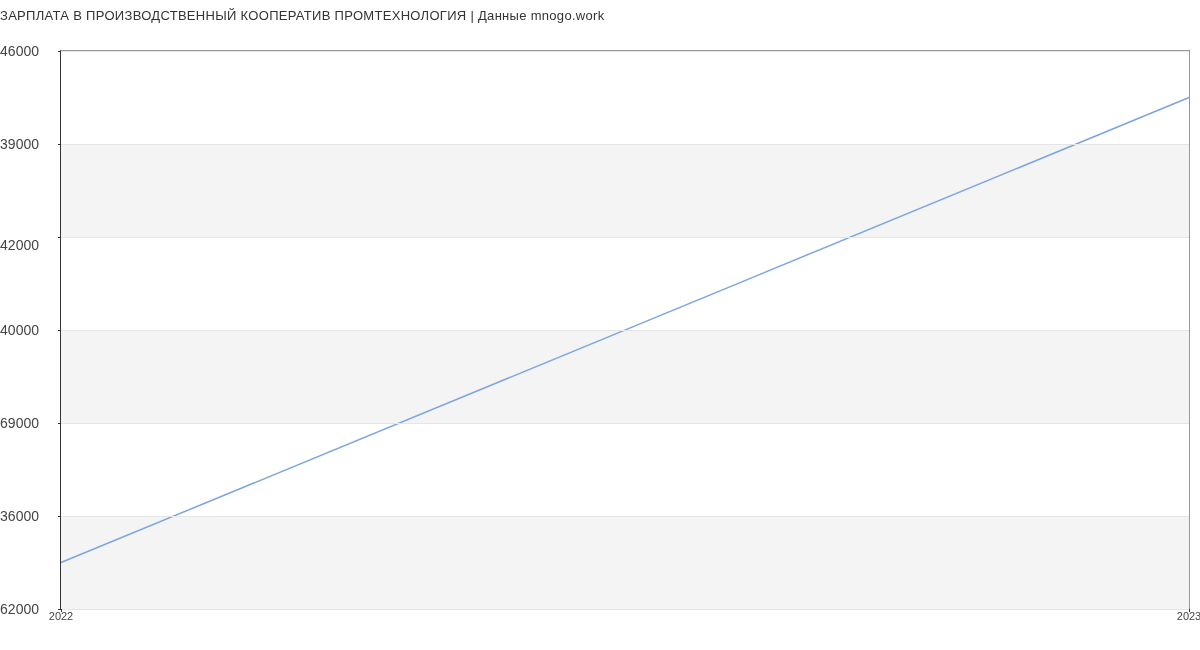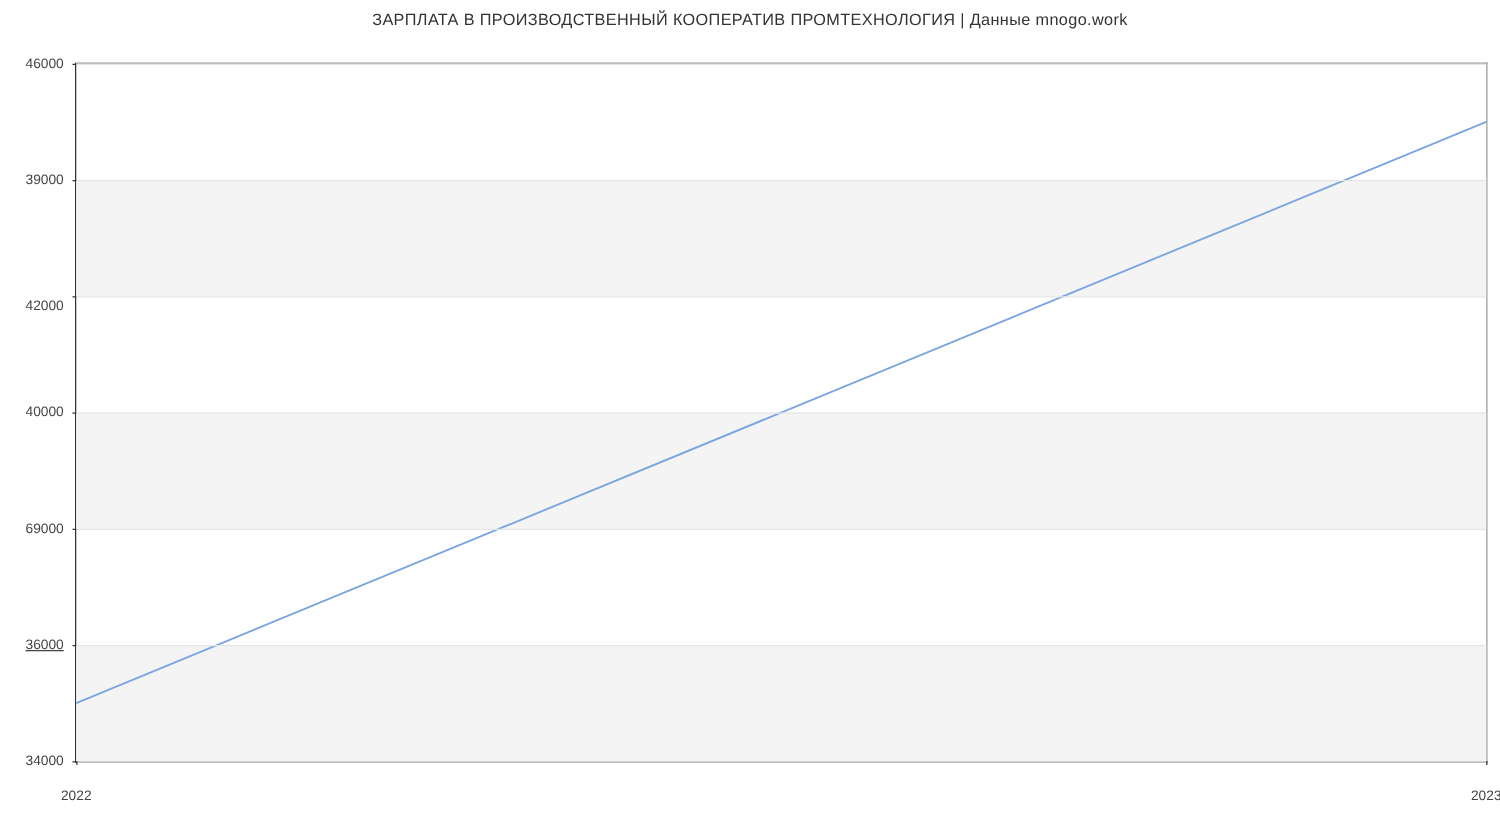--- a/index.html
+++ b/index.html
@@ -5,21 +5,20 @@
     body {
       margin: 0;
       padding: 0;
       font-family: Verdana, Geneva, sans-serif;
       background: #fff;
       width: 1200px;
       height: 650px;
       position: relative;
     }
     .title {
-      text-align: center;
       font-size: 13px;
       color: #333;
       padding-top: 8px;
       letter-spacing: 0.3px;
     }
     .chart-wrap {
       position: absolute;
       top: 30px;
       left: 0;
       width: 1200px;
@@ -53,37 +52,37 @@
     .ytick {
       position: absolute;
       left: -3px;
       width: 3px;
       height: 1px;
       background: #333;
     }
     .ylabel {
       position: absolute;
       right: 100%;
-      margin-right: 10px;
+      margin-right: 22px;
       transform: translateY(-50%);
-      font-size: 11px;
+      font-size: 14px;
       color: #444;
       white-space: nowrap;
     }
     .xtick {
       position: absolute;
       bottom: -3px;
       height: 3px;
       width: 1px;
       background: #333;
     }
     .xlabel {
       position: absolute;
       top: 100%;
-      margin-top: 22px;
+      margin-top: 1px;
       transform: translateX(-50%);
       font-size: 11px;
       color: #444;
     }
     svg.line {
       position: absolute;
       left: 0;
       top: 0;
       width: 100%;
       height: 100%;
@@ -98,24 +97,24 @@
 <div class="chart-wrap">
   <div class="plot-area" id="plot">
       <div class="band" style="top: 93px; height: 93px;"></div>
       <div class="band" style="top: 279px; height: 93px;"></div>
       <div class="band" style="top: 465px; height: 93px;"></div>
     <svg class="line" id="svgline" preserveAspectRatio="none" viewBox="0 0 1128 558">
         <path d="M0 511.5 L1128 46.5" fill="none" stroke="#7ba5e0" stroke-width="1.5"></path>
       </svg>
   <div class="gridline" style="top: 558px;"></div>
       <div class="ytick" style="top: 558px;"></div>
-      <div class="ylabel" style="top: 558px;">34000</div>
+      <div class="ylabel" style="top: 558px;">62000</div>
       <div class="gridline" style="top: 465px;"></div>
       <div class="ytick" style="top: 465px;"></div>
-      <div class="ylabel" style="top: 465px; text-decoration: underline;">36000</div>
+      <div class="ylabel" style="top: 465px;">36000</div>
       <div class="gridline" style="top: 372px;"></div>
       <div class="ytick" style="top: 372px;"></div>
       <div class="ylabel" style="top: 372px;">69000</div>
       <div class="gridline" style="top: 279px;"></div>
       <div class="ytick" style="top: 279px;"></div>
       <div class="ylabel" style="top: 279px; text-align: right;">40000</div>
       <div class="gridline" style="top: 186px;"></div>
       <div class="ytick" style="top: 186px;"></div>
       <div class="ylabel" style="top: 194px;">42000</div>
       <div class="gridline" style="top: 93px;"></div>

